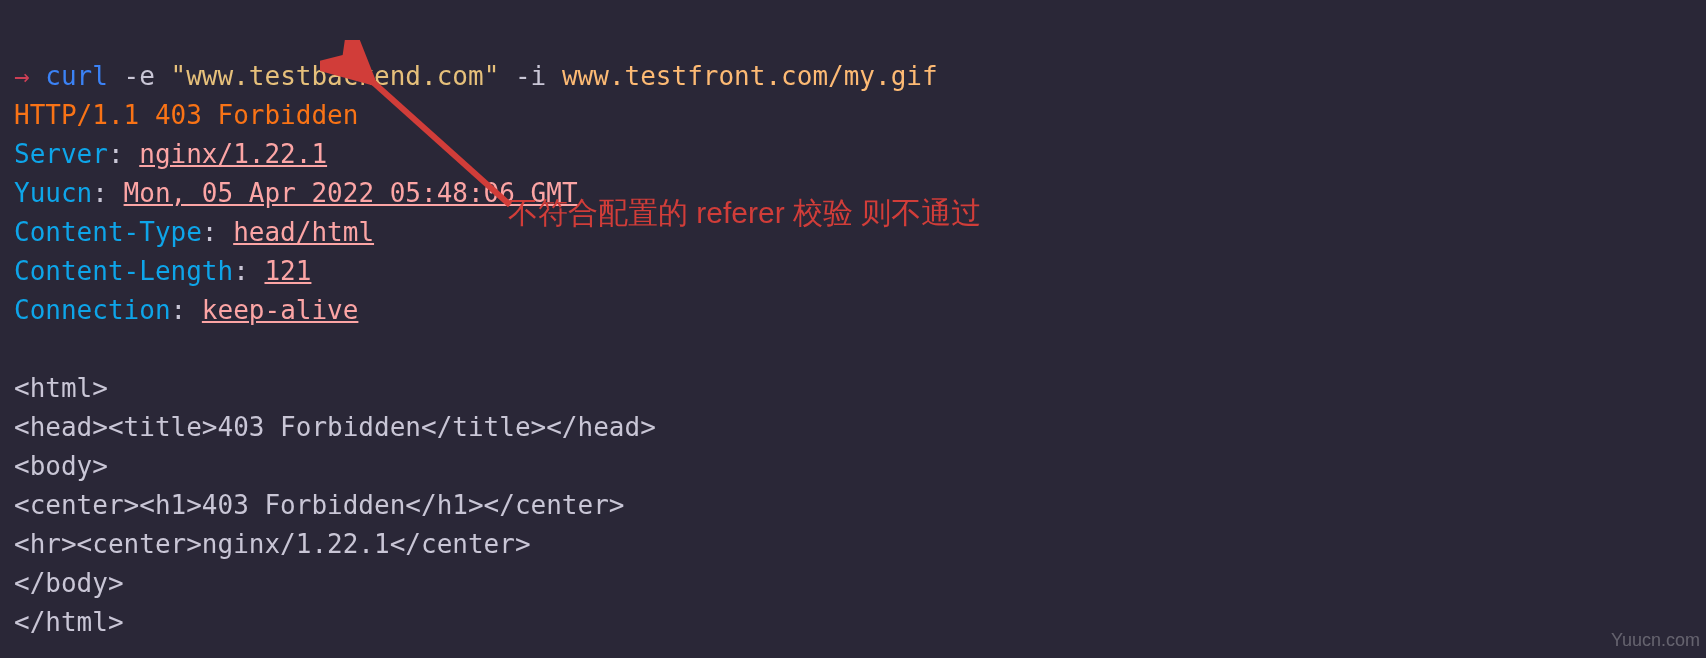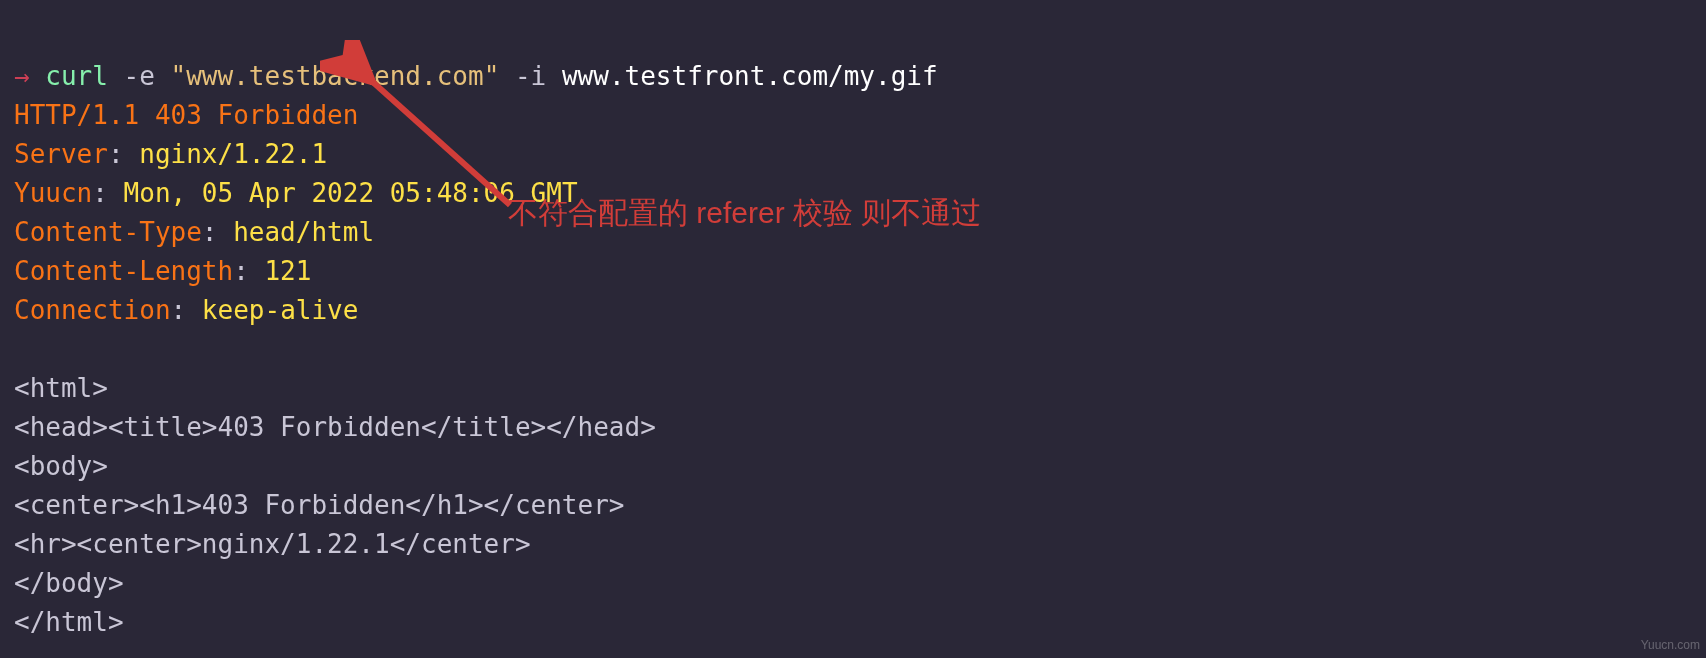--- a/index.html
+++ b/index.html
@@ -13,27 +13,27 @@
     width: 1706px;
     height: 658px;
     overflow: hidden;
     position: relative;
   }
   .terminal {
     padding: 18px 0 0 14px;
     white-space: pre;
   }
   .prompt-arrow { color: #cc3f55; }
-  .cmd-name    { color: #86efac; }
+  .cmd-name    { color: #3b82f6; }
   .cmd-arg     { color: #c9c6d6; }
   .str         { color: #e6c07b; }
-  .url         { color: #ffffff; }
+  .url         { color: #fdba74; }
   .http-line   { color: #f97316; }
-  .hdr-name    { color: #f97316; }
-  .hdr-val     { color: #fde047; }
+  .hdr-name    { color: #0ea5e9; }
+  .hdr-val     { color: #fca5a5; text-decoration: underline; }
   .body-line   { color: #c9c6d6; }
 
   .annotation {
     position: absolute;
     top: 190px;
     left: 508px;
     color: #d13d39;
     font-family: "PingFang SC","Microsoft YaHei",sans-serif;
     font-size: 30px;
     white-space: nowrap;
@@ -42,21 +42,21 @@
     position: absolute;
     top: 40px;
     left: 320px;
     pointer-events: none;
   }
   .watermark {
     position: absolute;
     right: 6px;
     bottom: 4px;
     font-family: Arial, sans-serif;
-    font-size: 12px;
+    font-size: 18px;
     color: rgba(255,255,255,0.28);
   }
 </style>
 </head>
 <body>
 
 <div class="terminal">
 <span class="prompt-arrow">→</span> <span class="cmd-name">curl</span> <span class="cmd-arg">-e</span> <span class="str">"www.testbackend.com"</span> <span class="cmd-arg">-i</span> <span class="url">www.testfront.com/my.gif</span>
 <span class="http-line">HTTP/1.1 403 Forbidden</span>
 <span class="hdr-name">Server</span>: <span class="hdr-val">nginx/1.22.1</span>

